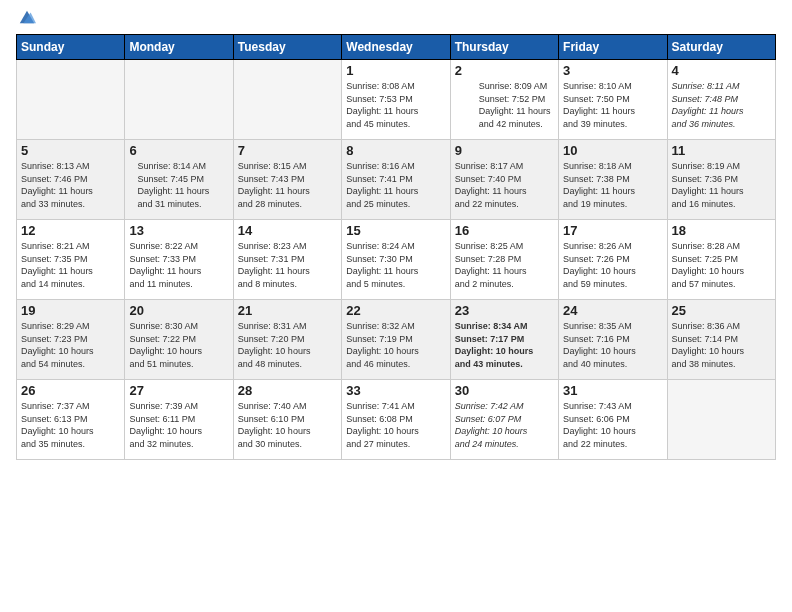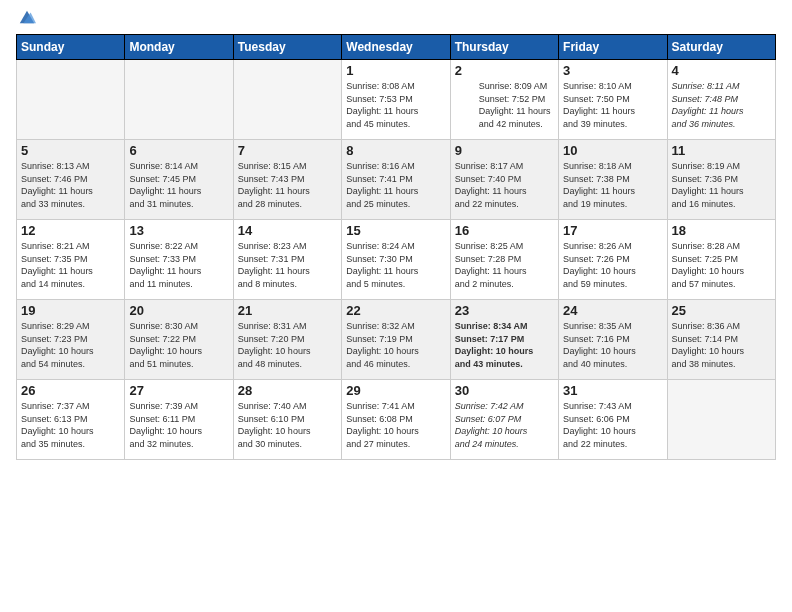--- a/index.html
+++ b/index.html
@@ -177,21 +177,21 @@
         <tr class="row-shaded">
           <td>
             <span class="day-num">5</span>
             <div class="day-info" style="white-space: pre-line;">Sunrise: 8:13 AM
 Sunset: 7:46 PM
 Daylight: 11 hours
 and 33 minutes.</div>
           </td>
           <td>
             <span class="day-num">6</span>
-            <div class="day-info" style="white-space: pre-line;">Sunrise: 8:14 AM
+            <div class="day-info" style="white-space: pre-line; margin-left: 8px;">Sunrise: 8:14 AM
 Sunset: 7:45 PM
 Daylight: 11 hours
 and 31 minutes.</div>
           </td>
           <td>
             <span class="day-num">7</span>
             <div class="day-info" style="white-space: pre-line;">Sunrise: 8:15 AM
 Sunset: 7:43 PM
 Daylight: 11 hours
 and 28 minutes.</div>
@@ -343,21 +343,21 @@
 and 32 minutes.</div>
           </td>
           <td>
             <span class="day-num">28</span>
             <div class="day-info" style="white-space: pre-line;">Sunrise: 7:40 AM
 Sunset: 6:10 PM
 Daylight: 10 hours
 and 30 minutes.</div>
           </td>
           <td>
-            <span class="day-num">29</span>
+            <span class="day-num">33</span>
             <div class="day-info" style="white-space: pre-line;">Sunrise: 7:41 AM
 Sunset: 6:08 PM
 Daylight: 10 hours
 and 27 minutes.</div>
           </td>
           <td>
             <span class="day-num">30</span>
             <div class="day-info" style="white-space: pre-line; font-style: italic;">Sunrise: 7:42 AM
 Sunset: 6:07 PM
 Daylight: 10 hours

